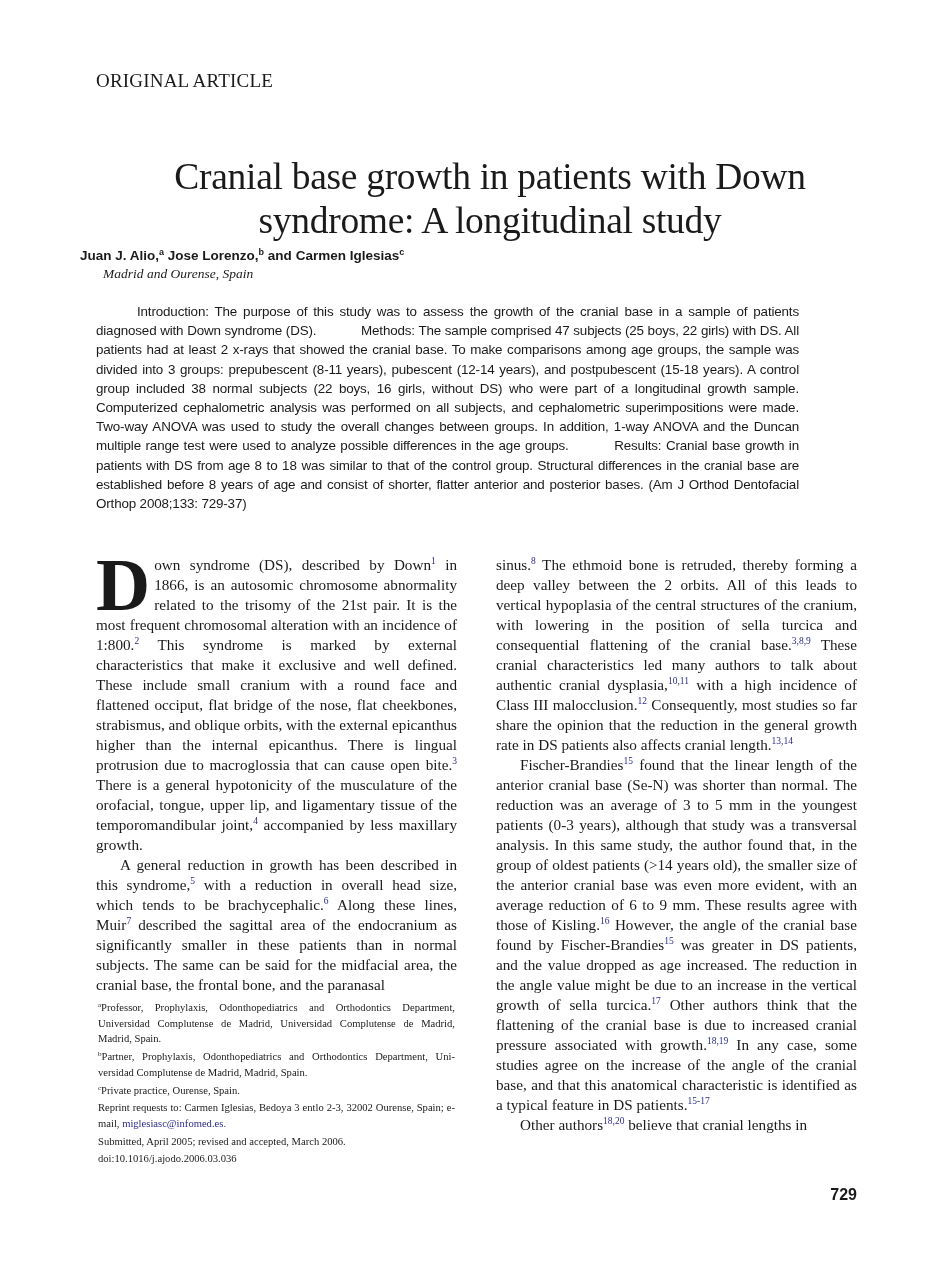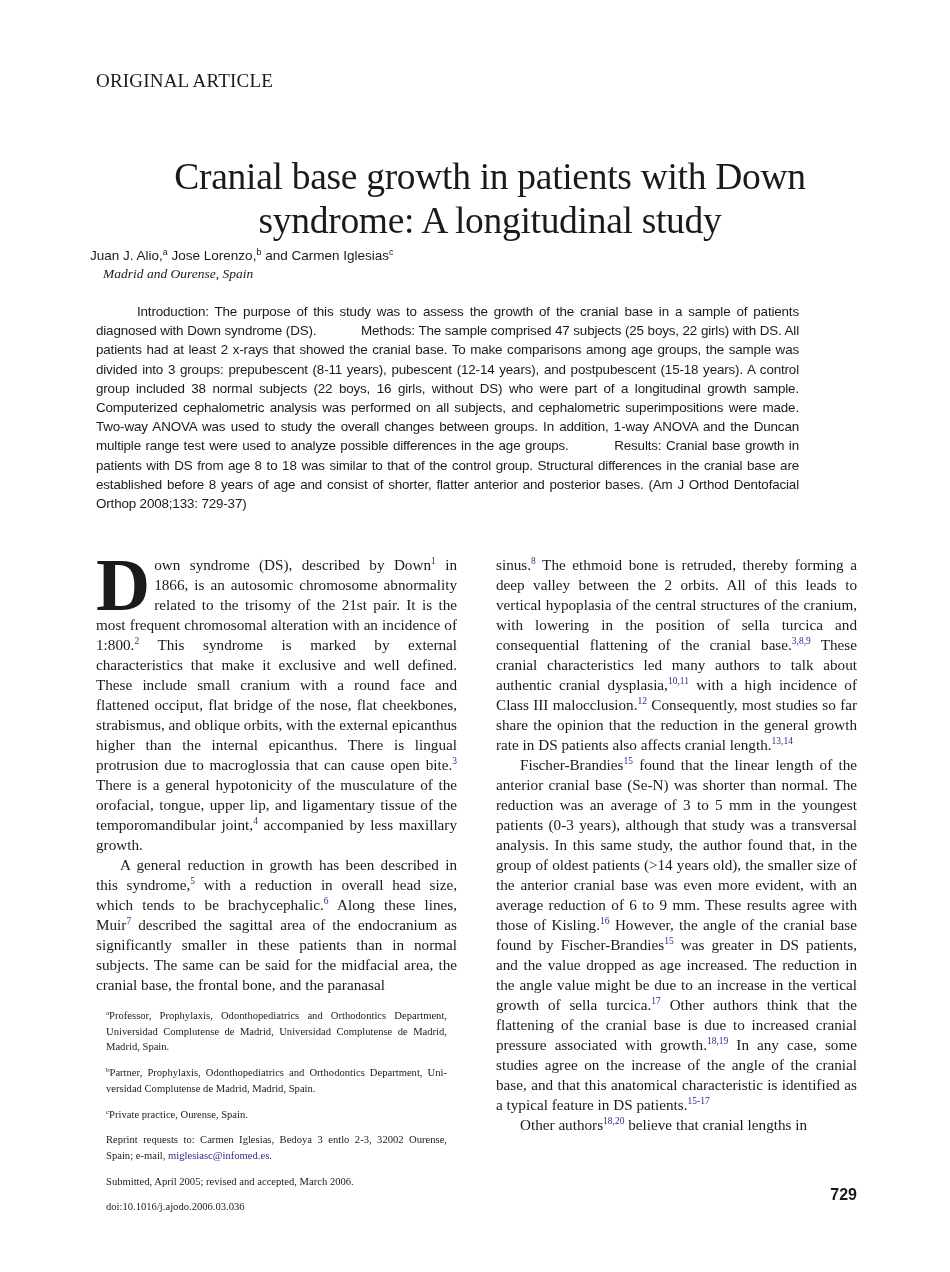--- a/index.html
+++ b/index.html
@@ -2,37 +2,37 @@
 <html><head>
 <meta charset="utf-8">
 <style>
   html, body { margin: 0; padding: 0; background: #ffffff; }
   body { width: 950px; height: 1272px; position: relative; overflow: hidden; color: #1a1a1a; }
   .serif { font-family: "Liberation Serif", "DejaVu Serif", serif; text-align: center; }
   .sans { font-family: "Liberation Sans", "DejaVu Sans", sans-serif; }
 
   .section-label { position: absolute; left: 96px; top: 70px; font-size: 19px; letter-spacing: 0.2px; }
   .title { position: absolute; left: 95px; top: 140px; width: 760px; font-size: 37.5px; line-height: 44px; font-weight: normal; margin: 15px; letter-spacing: -0.3px; }
-  .authors { position: absolute; left: 90px; top: 248px; font-size: 13.5px; font-weight: normal; text-align: center; }
+  .authors { position: absolute; left: 80px; top: 248px; font-size: 13.5px; font-weight: bold; text-align: center; }
   .authors sup { font-size: 9px; vertical-align: 5px; line-height: 0; }
   .location { position: absolute; left: 96px; top: 266px; font-size: 13.5px; font-style: italic; margin-left: 7px; }
 
   .abstract { position: absolute; left: 96px; top: 302px; width: 703px; font-size: 13.4px; line-height: 19.2px; text-align: justify; margin: 0; letter-spacing: -0.15px; }
   .abstract b { font-weight: normal; padding-left: 41px; }
 
   .col { position: absolute; top: 555px; width: 361px; font-size: 15.2px; line-height: 20px; text-align: justify; }
   .col-left { left: 96px; }
   .col-right { left: 496px; }
   .col p { margin: 0; }
   .col p.indent { text-indent: 24px; }
   .dropcap { float: left; font-size: 75px; line-height: 56px; font-weight: bold; margin: 2px 4px 0 0; height: 58px; }
   sup.ref { color: #2b2b8c; font-size: 9.5px; vertical-align: 6px; line-height: 0; }
 
   .footnotes { position: absolute; left: 96px; top: 998px; width: 361px; font-size: 10.6px; line-height: 15.7px; text-align: justify; }
-  .footnotes p { margin: 10px; }
+  .footnotes p { margin: 2px; }
   .footnotes sup { font-size: 7px; vertical-align: 4px; line-height: 0; }
   .email-link { color: #2b2b8c; text-decoration: none; }
 
   .page-number { position: absolute; right: 93px; top: 1186px; font-size: 16px; font-weight: bold; }
 </style>
 </head>
 <body>
 
 <div class="section-label serif">ORIGINAL ARTICLE</div>
 

